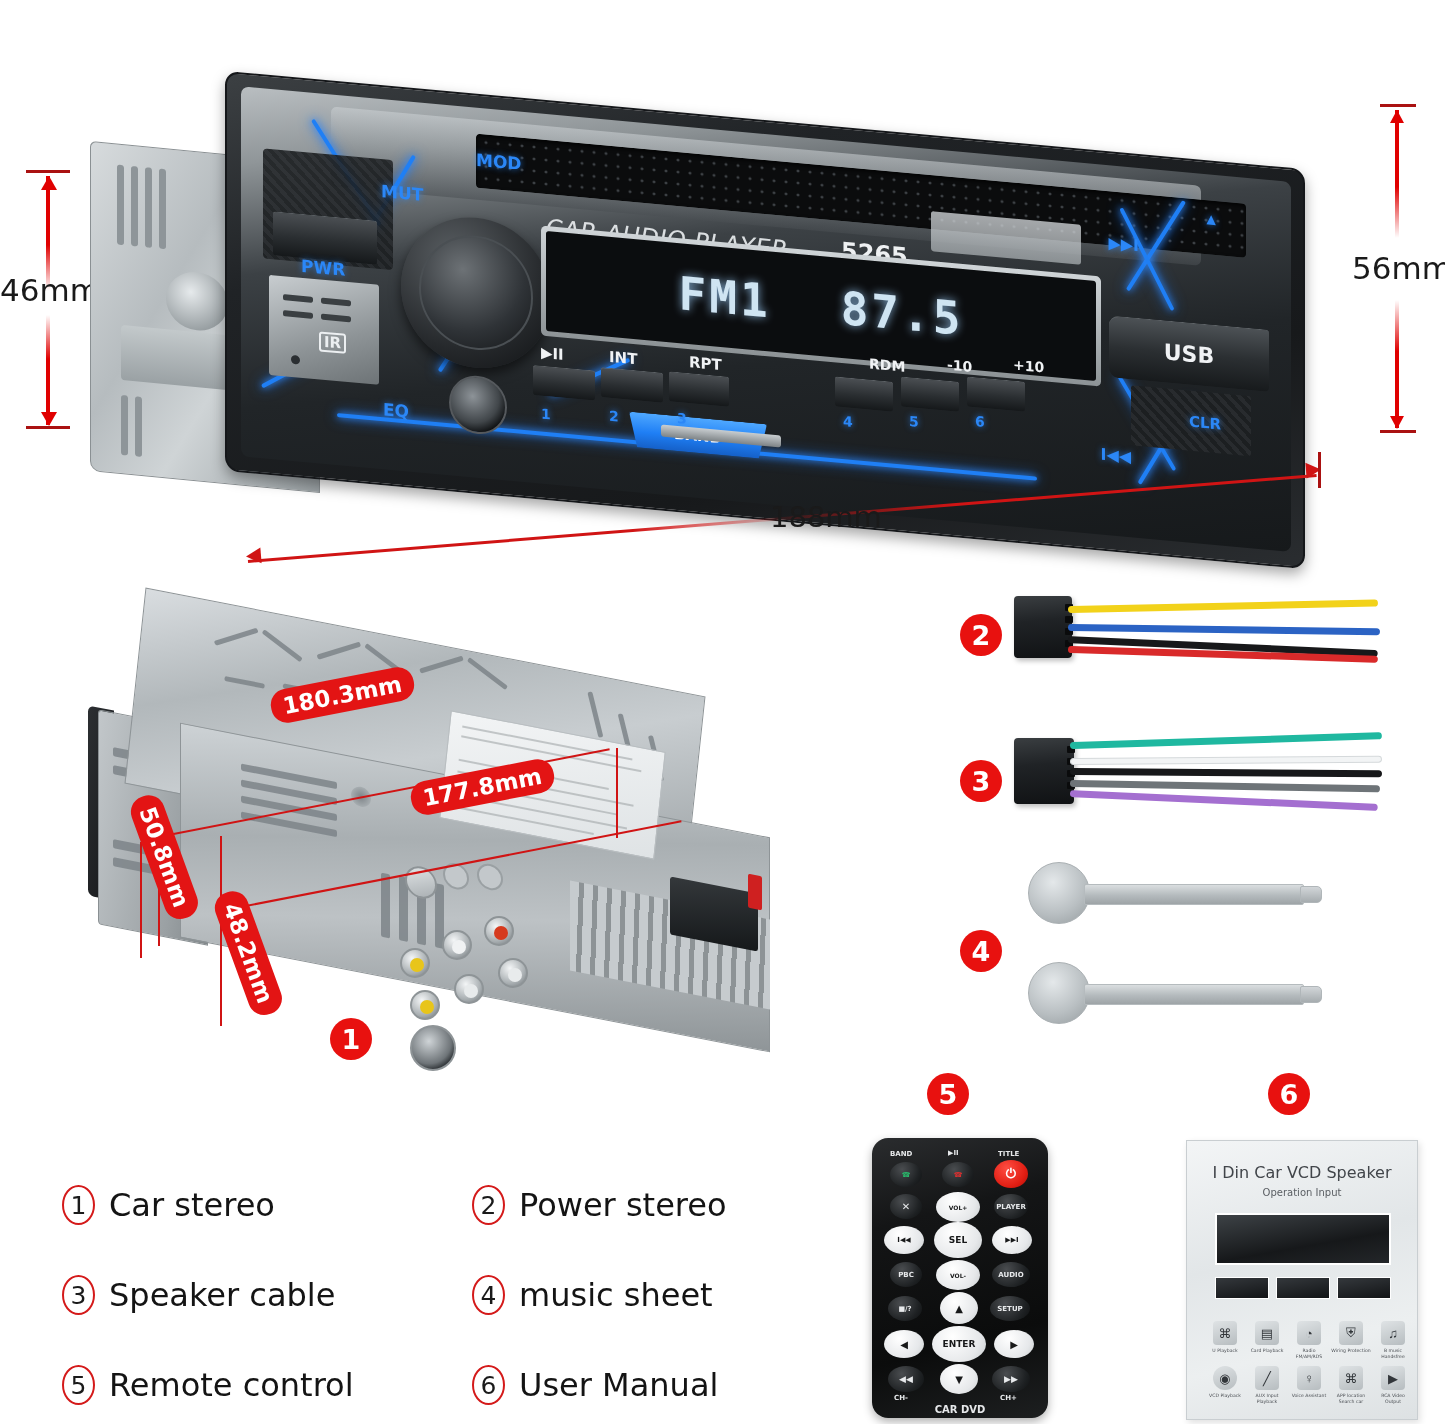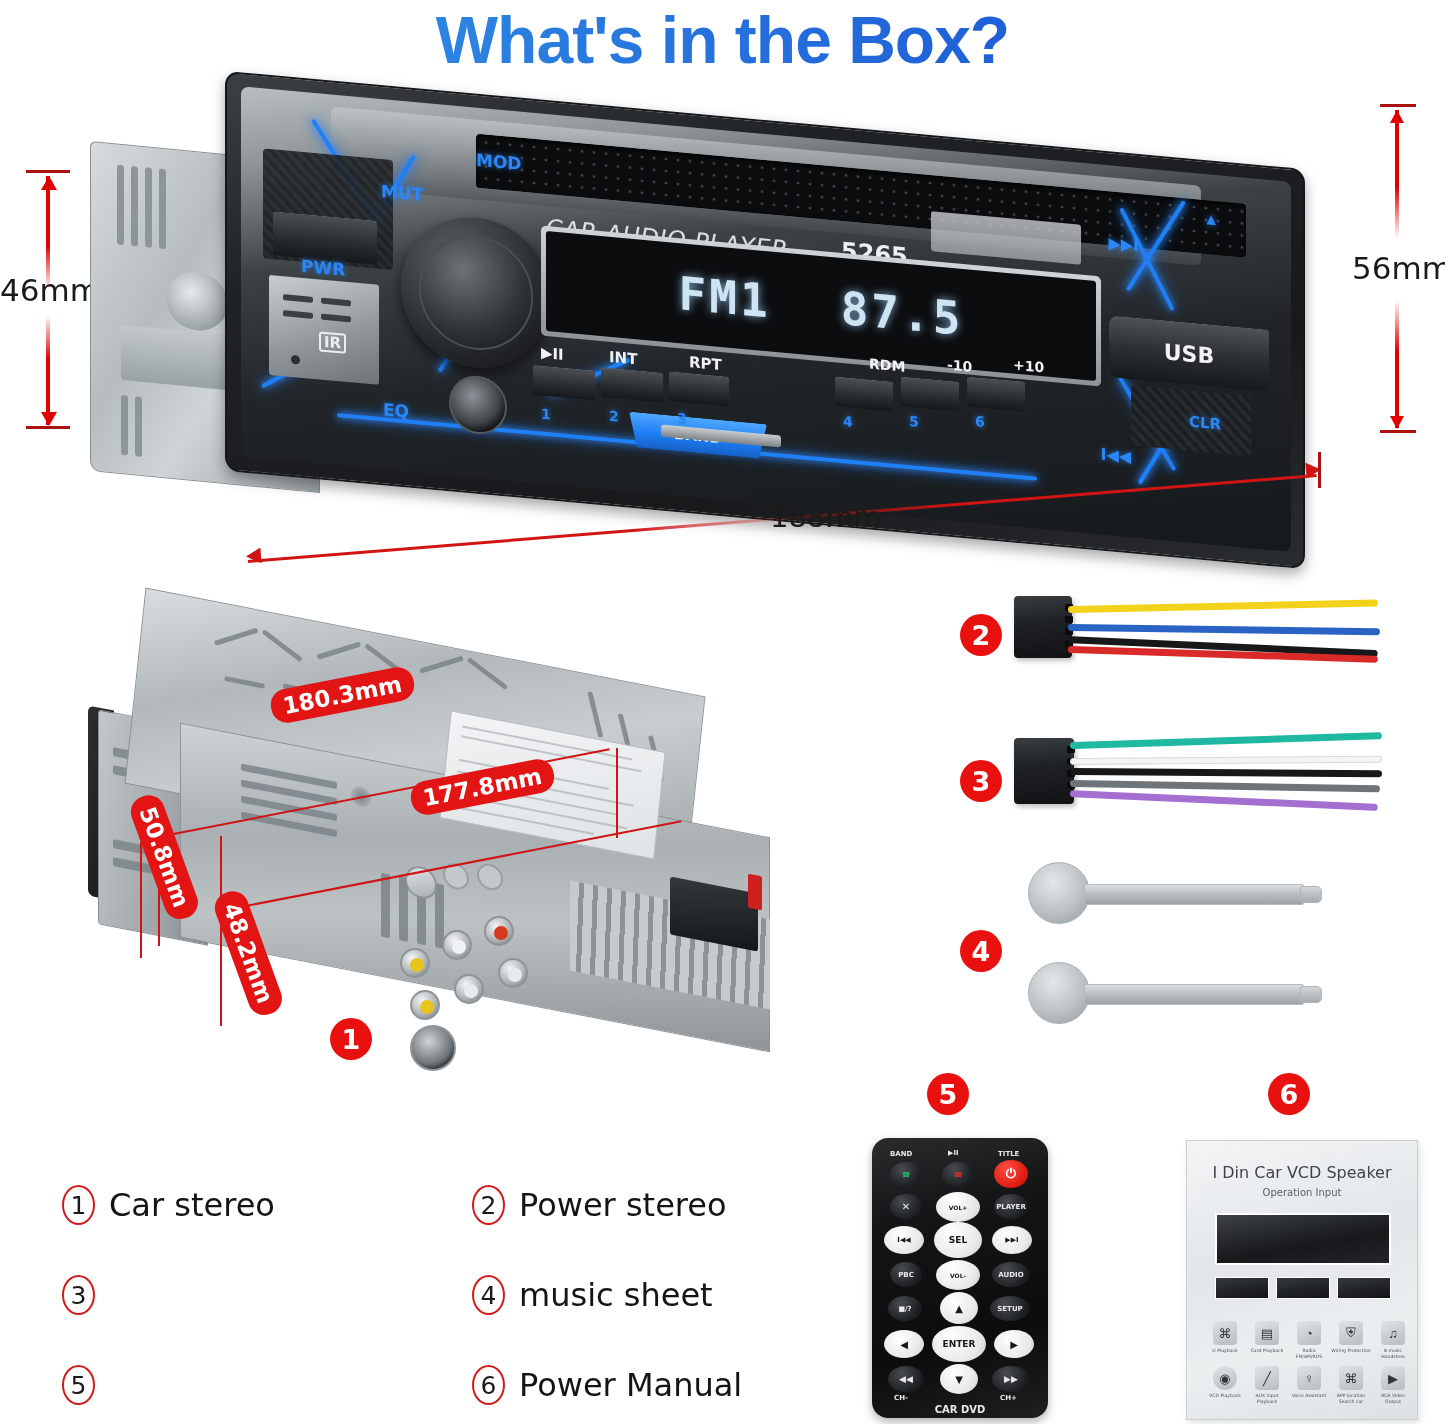--- a/index.html
+++ b/index.html
@@ -454,21 +454,20 @@
     font-size: 32px; color: #141414;
     font-family: "DejaVu Sans", sans-serif;
     white-space: nowrap;
   }
 </style>
 </head>
 <body>
 
 <div id="page">
 
-  <div id="title">What's in the Box?</div>
 
   <div>
     <div class="cap-h" style="left:26px; top:170px; width:44px;"></div>
     <div class="red-arrow-v" style="left:46px; top:176px; height:115px;"></div>
     <div style="position:absolute;left:41px;top:176px;width:0;height:0;border-left:8px solid transparent;border-right:8px solid transparent;border-bottom:14px solid #e00000;"></div>
     <div class="dim-text" style="left:0px; top:272px;">46mm</div>
     <div class="red-arrow-v" style="left:46px; top:315px; height:110px; background:linear-gradient(0deg,#e00000 0%, #e00000 60%, rgba(224,0,0,0) 100%);"></div>
     <div style="position:absolute;left:41px;top:412px;width:0;height:0;border-left:8px solid transparent;border-right:8px solid transparent;border-top:14px solid #e00000;"></div>
     <div class="cap-h" style="left:26px; top:426px; width:44px;"></div>
   </div>
@@ -796,27 +795,29 @@
     <div class="lg-item" style="left:0px; top:0px;">
       <div class="lg-num">1</div>
       <div class="lg-txt">Car stereo</div>
     </div>
     <div class="lg-item" style="left:410px; top:0px;">
       <div class="lg-num">2</div>
       <div class="lg-txt">Power stereo</div>
     </div>
     <div class="lg-item" style="left:0px; top:90px;">
       <div class="lg-num">3</div>
+      <div class="lg-txt">Speaker cable</div>
     </div>
     <div class="lg-item" style="left:410px; top:90px;">
       <div class="lg-num">4</div>
       <div class="lg-txt">music sheet</div>
     </div>
     <div class="lg-item" style="left:0px; top:180px;">
       <div class="lg-num">5</div>
+      <div class="lg-txt">Remote control</div>
     </div>
     <div class="lg-item" style="left:410px; top:180px;">
       <div class="lg-num">6</div>
-      <div class="lg-txt">Power Manual</div>
+      <div class="lg-txt">User Manual</div>
     </div>
   </div>
 
 </div>
 
 </body></html>

